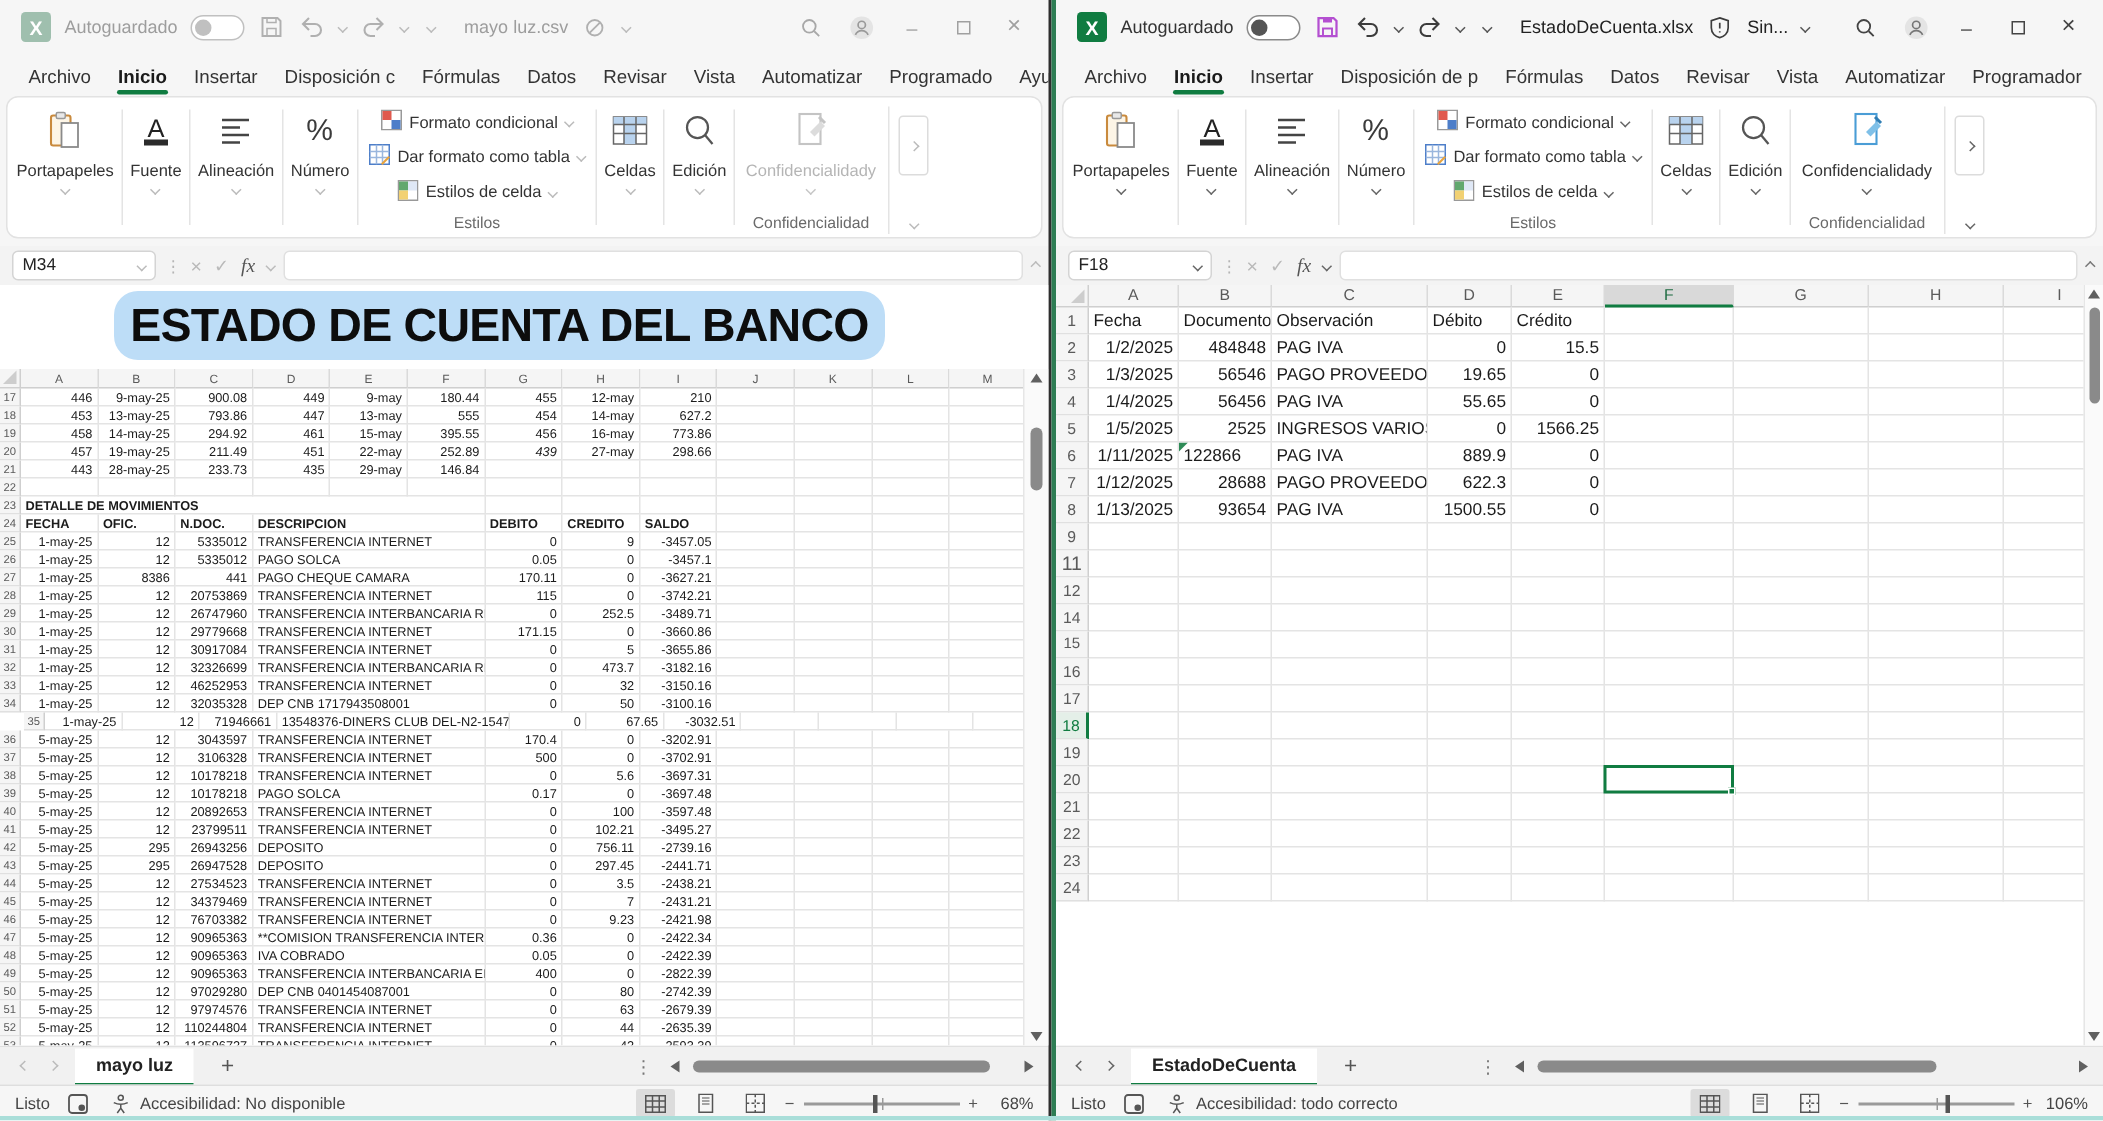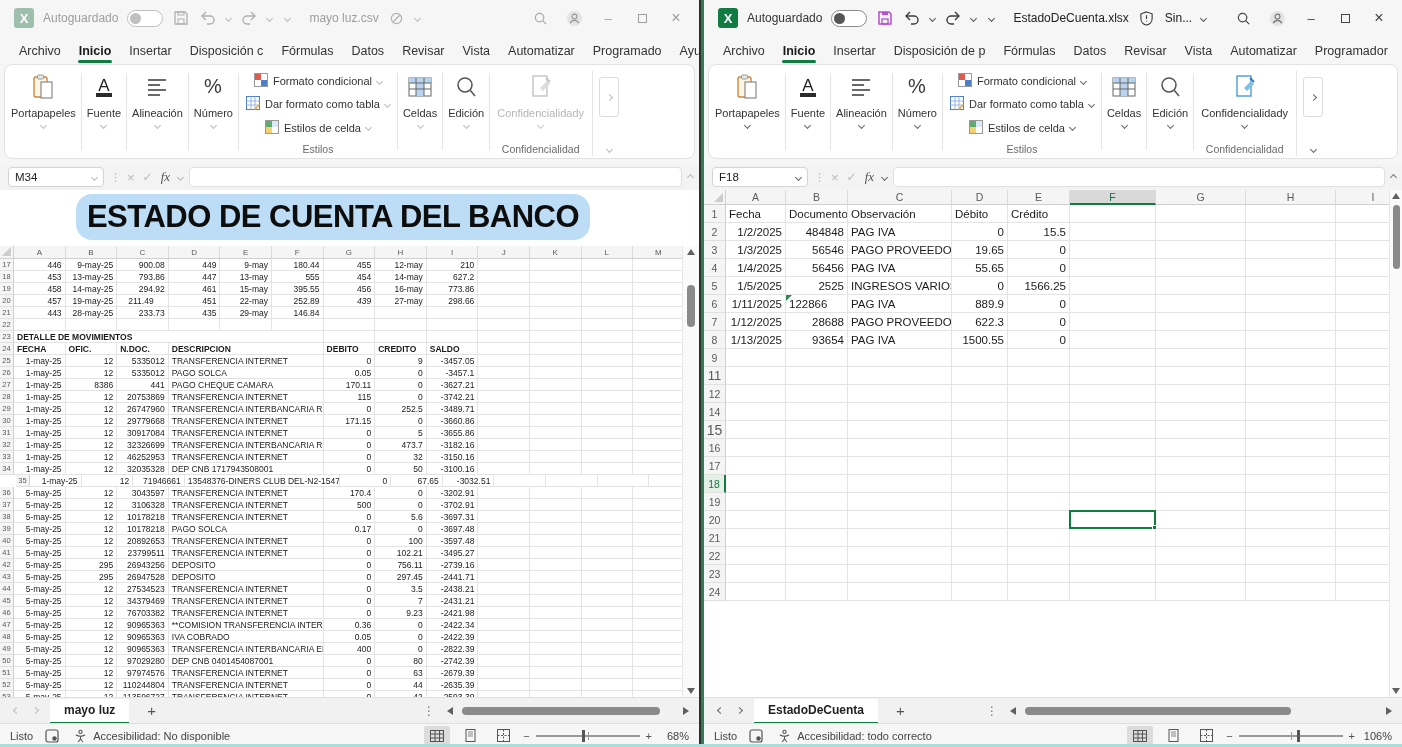--- a/index.html
+++ b/index.html
@@ -409,21 +409,21 @@
           <div class="cell num" style="width: 51.6px; height: 12px; line-height: 12px;">773.86</div>
           <div class="cell num" style="width: 51.6px; height: 12px; line-height: 12px;"></div>
           <div class="cell num" style="width: 51.6px; height: 12px; line-height: 12px;"></div>
           <div class="cell num" style="width: 51.6px; height: 12px; line-height: 12px;"></div>
           <div class="cell num" style="width: 51.6px; height: 12px; line-height: 12px;"></div>
         </div>
         <div class="gt-row">
           <div class="rowhead" style="width: 14px; height: 12px; line-height: 12px; font-size: 7.5px;">20</div>
           <div class="cell num" style="width: 51.6px; height: 12px; line-height: 12px;">457</div>
           <div class="cell num" style="width: 51.6px; height: 12px; line-height: 12px;">19-may-25</div>
-          <div class="cell num" style="width: 51.6px; height: 12px; line-height: 12px; text-align: center;">211.49</div>
+          <div class="cell num" style="width: 51.6px; height: 12px; line-height: 12px;">211.49</div>
           <div class="cell num" style="width: 51.6px; height: 12px; line-height: 12px;">451</div>
           <div class="cell num" style="width: 51.6px; height: 12px; line-height: 12px;">22-may</div>
           <div class="cell num" style="width: 51.6px; height: 12px; line-height: 12px;">252.89</div>
           <div class="cell num" style="width: 51.6px; height: 12px; line-height: 12px; font-style: italic;">439</div>
           <div class="cell num" style="width: 51.6px; height: 12px; line-height: 12px;">27-may</div>
           <div class="cell num" style="width: 51.6px; height: 12px; line-height: 12px;">298.66</div>
           <div class="cell num" style="width: 51.6px; height: 12px; line-height: 12px;"></div>
           <div class="cell num" style="width: 51.6px; height: 12px; line-height: 12px;"></div>
           <div class="cell num" style="width: 51.6px; height: 12px; line-height: 12px;"></div>
           <div class="cell num" style="width: 51.6px; height: 12px; line-height: 12px;"></div>
@@ -1342,21 +1342,21 @@
           <div class="cell num" style="width: 62px; height: 18px; line-height: 18px;"></div>
           <div class="cell num" style="width: 104px; height: 18px; line-height: 18px;"></div>
           <div class="cell num" style="width: 56px; height: 18px; line-height: 18px;"></div>
           <div class="cell num" style="width: 62px; height: 18px; line-height: 18px;"></div>
           <div class="cell num" style="width: 86px; height: 18px; line-height: 18px;"></div>
           <div class="cell num" style="width: 90px; height: 18px; line-height: 18px;"></div>
           <div class="cell num" style="width: 90px; height: 18px; line-height: 18px;"></div>
           <div class="cell num" style="width: 75px; height: 18px; line-height: 18px;"></div>
         </div>
         <div class="gt-row">
-          <div class="rowhead" style="width: 22px; height: 18px; line-height: 18px; font-size: 14px;">15</div>
+          <div class="rowhead" style="width: 22px; height: 18px; line-height: 18px; font-size: 10px;">15</div>
           <div class="cell num" style="width: 60px; height: 18px; line-height: 18px;"></div>
           <div class="cell num" style="width: 62px; height: 18px; line-height: 18px;"></div>
           <div class="cell num" style="width: 104px; height: 18px; line-height: 18px;"></div>
           <div class="cell num" style="width: 56px; height: 18px; line-height: 18px;"></div>
           <div class="cell num" style="width: 62px; height: 18px; line-height: 18px;"></div>
           <div class="cell num" style="width: 86px; height: 18px; line-height: 18px;"></div>
           <div class="cell num" style="width: 90px; height: 18px; line-height: 18px;"></div>
           <div class="cell num" style="width: 90px; height: 18px; line-height: 18px;"></div>
           <div class="cell num" style="width: 75px; height: 18px; line-height: 18px;"></div>
         </div>

